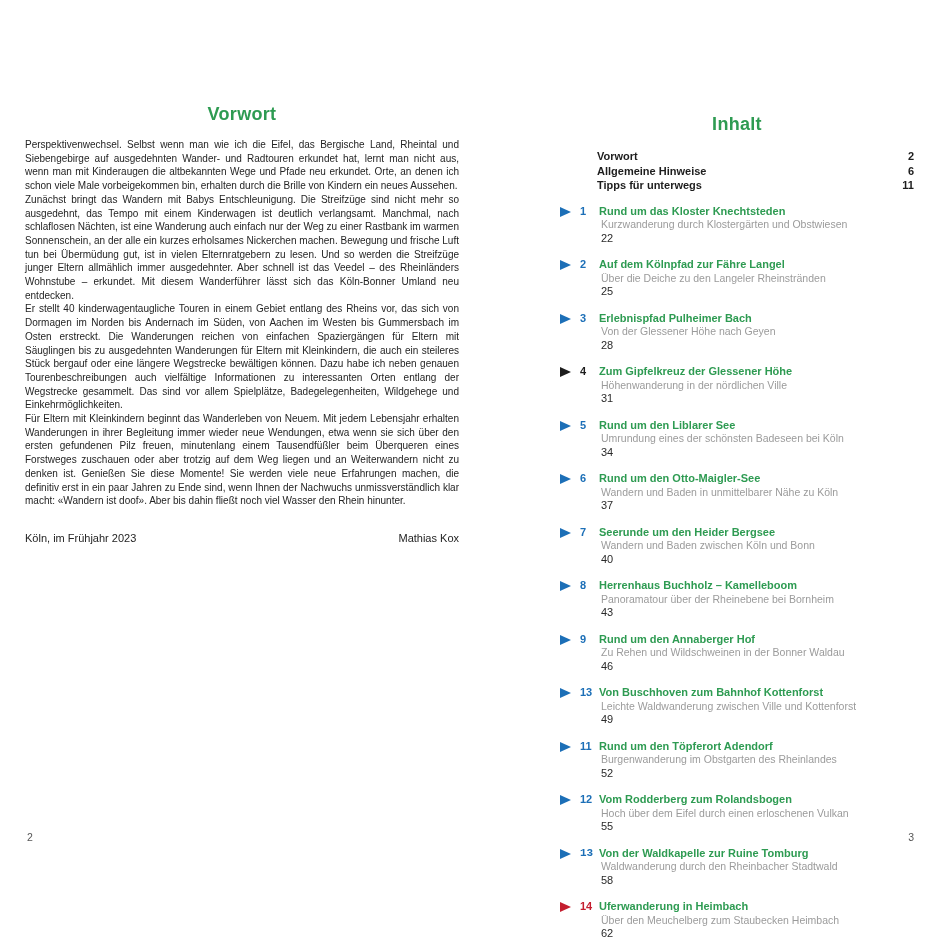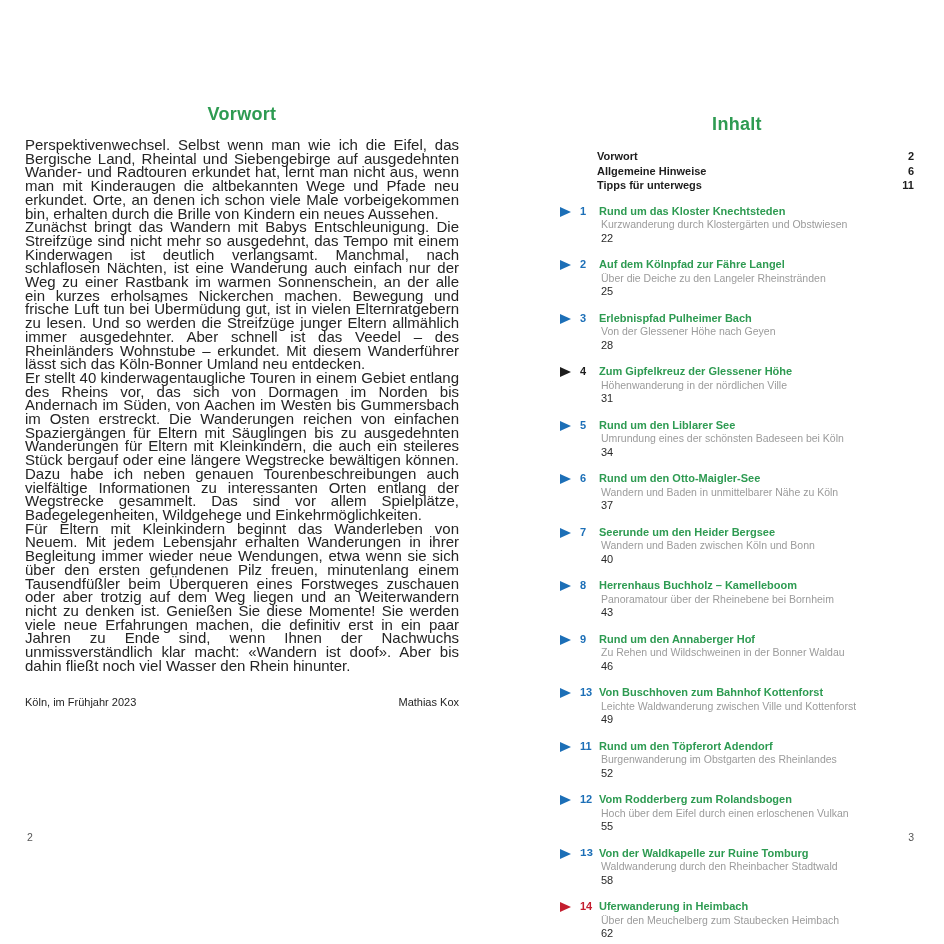--- a/index.html
+++ b/index.html
@@ -21,21 +21,21 @@
   }
   .page-title {
     text-align: center;
     font-size: 18px;
     font-weight: bold;
     color: #2E9B52;
     margin: 0 0 13px 0;
     letter-spacing: 0.3px;
   }
   .vorwort-body {
-    font-size: 15px;
+    font-size: 10px;
     line-height: 13.7px;
     text-align: justify;
     color: #242424;
   }
   .vorwort-body .para { margin: 0; }
   .signature-row {
     display: flex;
     justify-content: space-between;
     margin-top: 24px;
     font-size: 11px;

